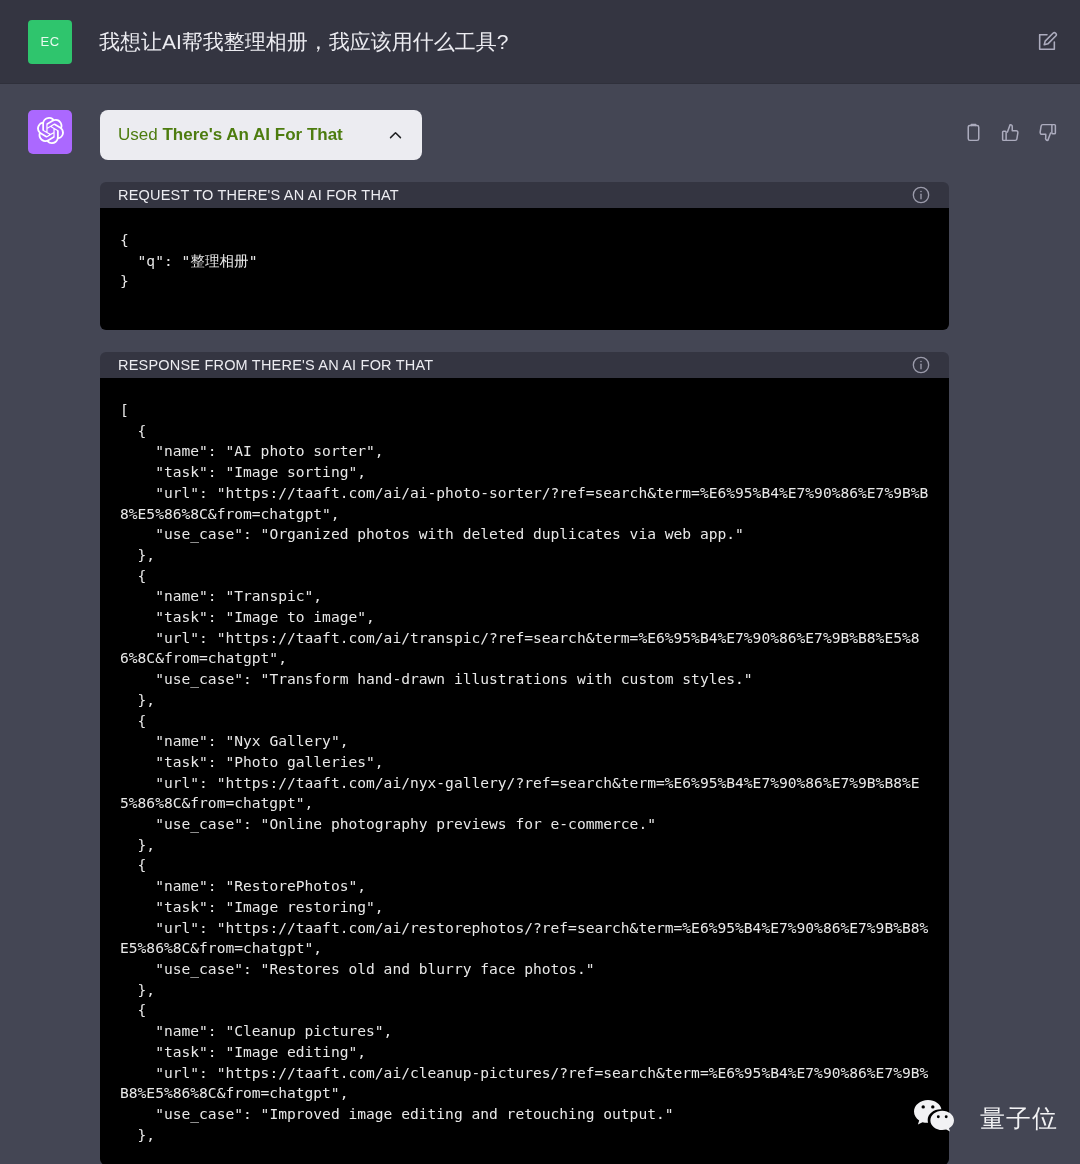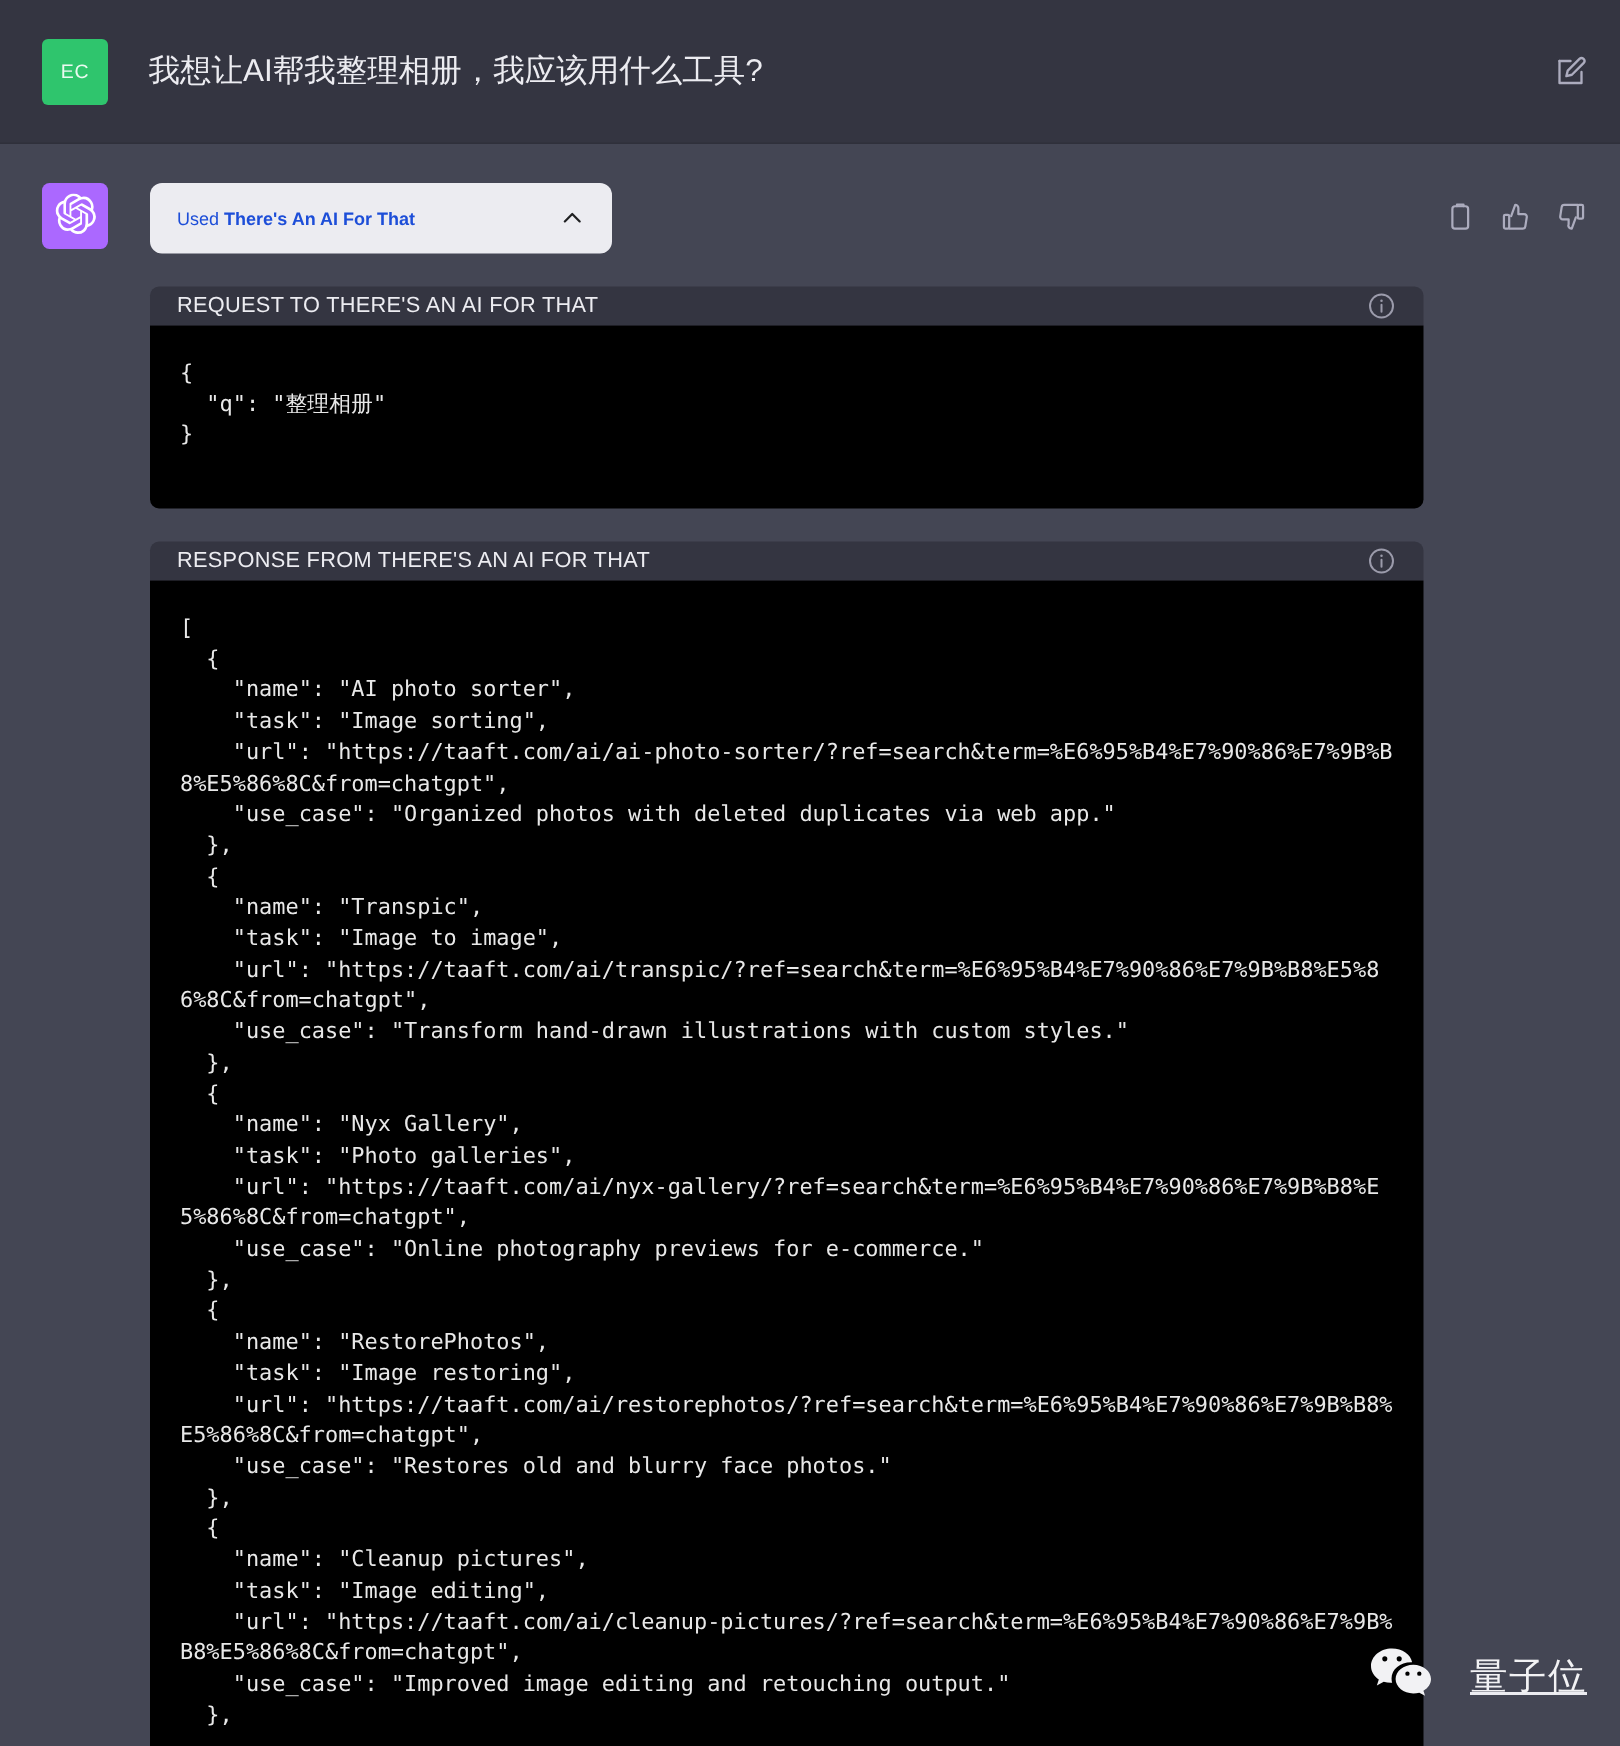--- a/index.html
+++ b/index.html
@@ -12,21 +12,21 @@
 
   body {
     background: #444654;
     font-family: "Liberation Sans", sans-serif;
     color: #ececf1;
   }
 
   
   .user-row {
     background: #343541;
-    height: 96px;
+    height: 84px;
     display: flex;
     align-items: center;
     padding: 0 22px 0 28px;
     border-bottom: 1px solid #2f303b;
   }
 
   .avatar {
     width: 44px;
     height: 44px;
     border-radius: 4px;
@@ -86,24 +86,24 @@
     align-items: flex-start;
     padding-top: 12px;
     margin-left: 14px;
   }
 
   
   .used-pill {
     display: inline-flex;
     align-items: center;
     background: #ececf1;
-    color: #1d4ed8;
+    color: #4d7c0f;
     border-radius: 8px;
     padding: 15px 18px;
-    font-size: 12px;
+    font-size: 17px;
     gap: 44px;
     min-width: 308px;
     justify-content: space-between;
   }
   .used-pill .pill-text { white-space: nowrap; }
   .used-pill .pill-text b { font-weight: 700; }
   .used-pill .chev { color: #202123; display: flex; }
 
   
   .tool-block { margin-top: 22px; }
@@ -142,21 +142,20 @@
 
   
   .watermark {
     position: absolute;
     right: 22px;
     bottom: 26px;
     display: flex;
     align-items: center;
     gap: 25px;
     pointer-events: none;
-    text-decoration: underline;
   }
   .watermark .wm-text {
     font-size: 25px;
     color: #f2f2f4;
     letter-spacing: 1px;
   }
 </style>
 </head>
 <body>
 

